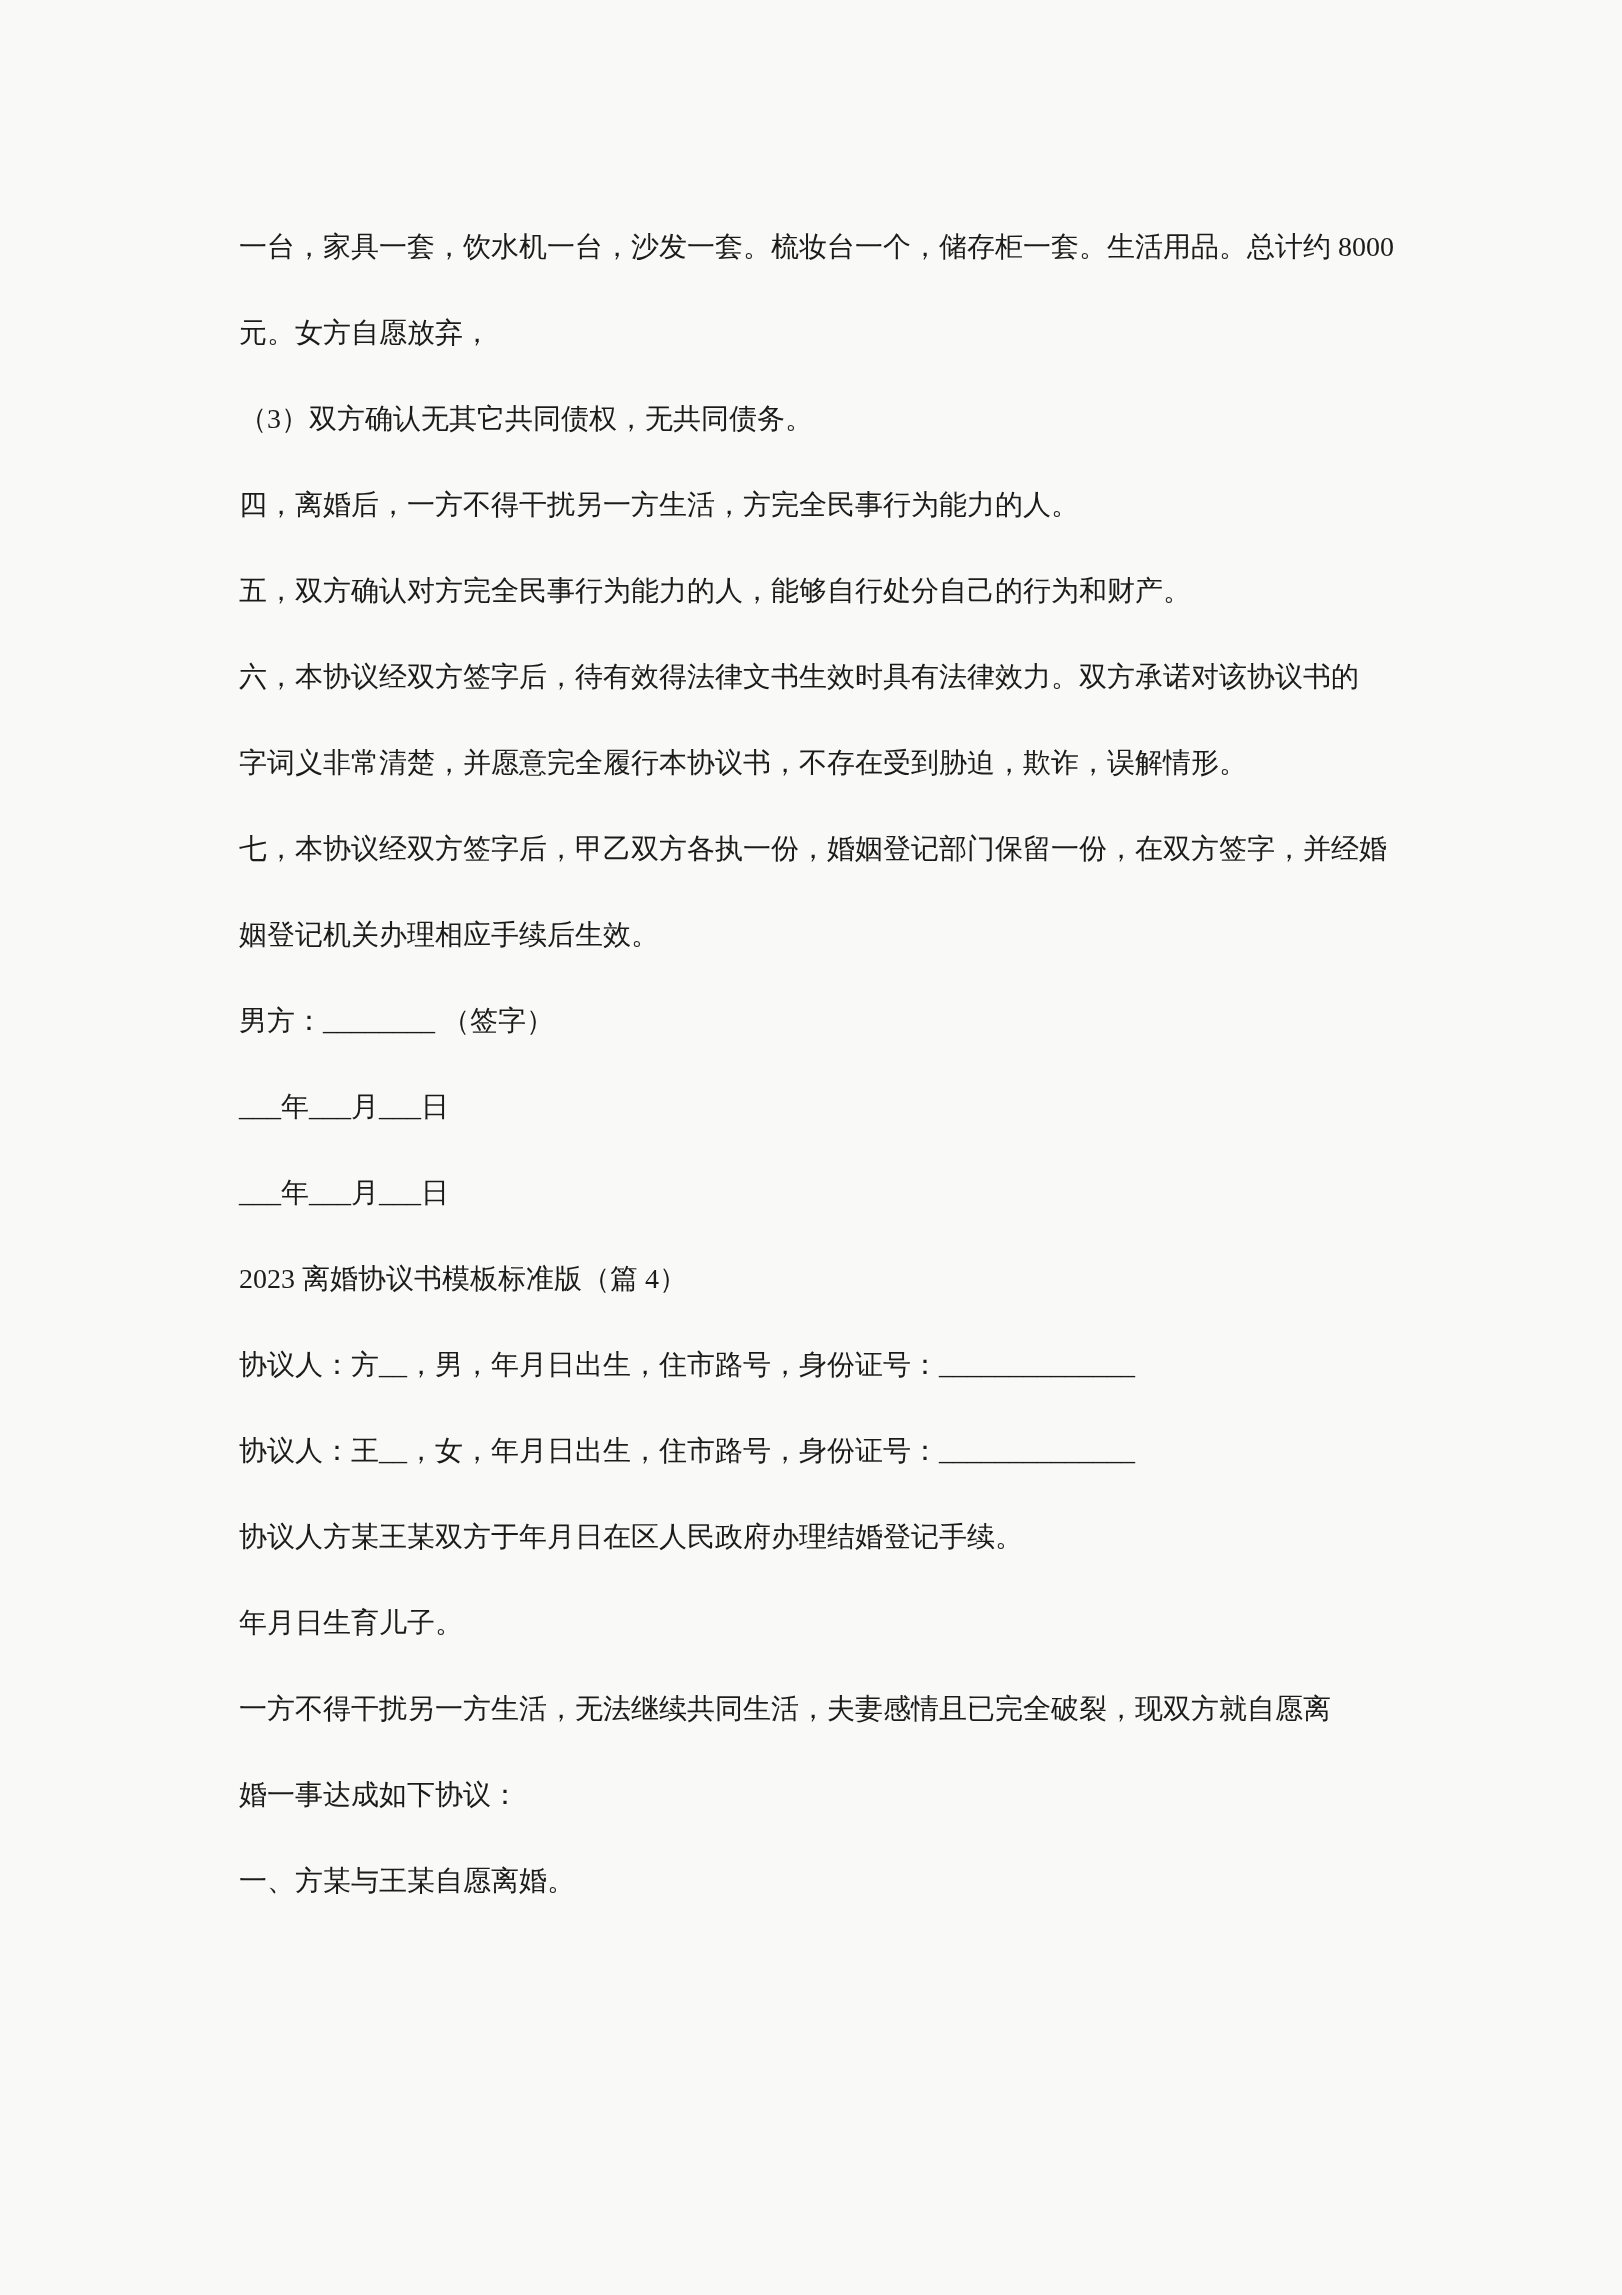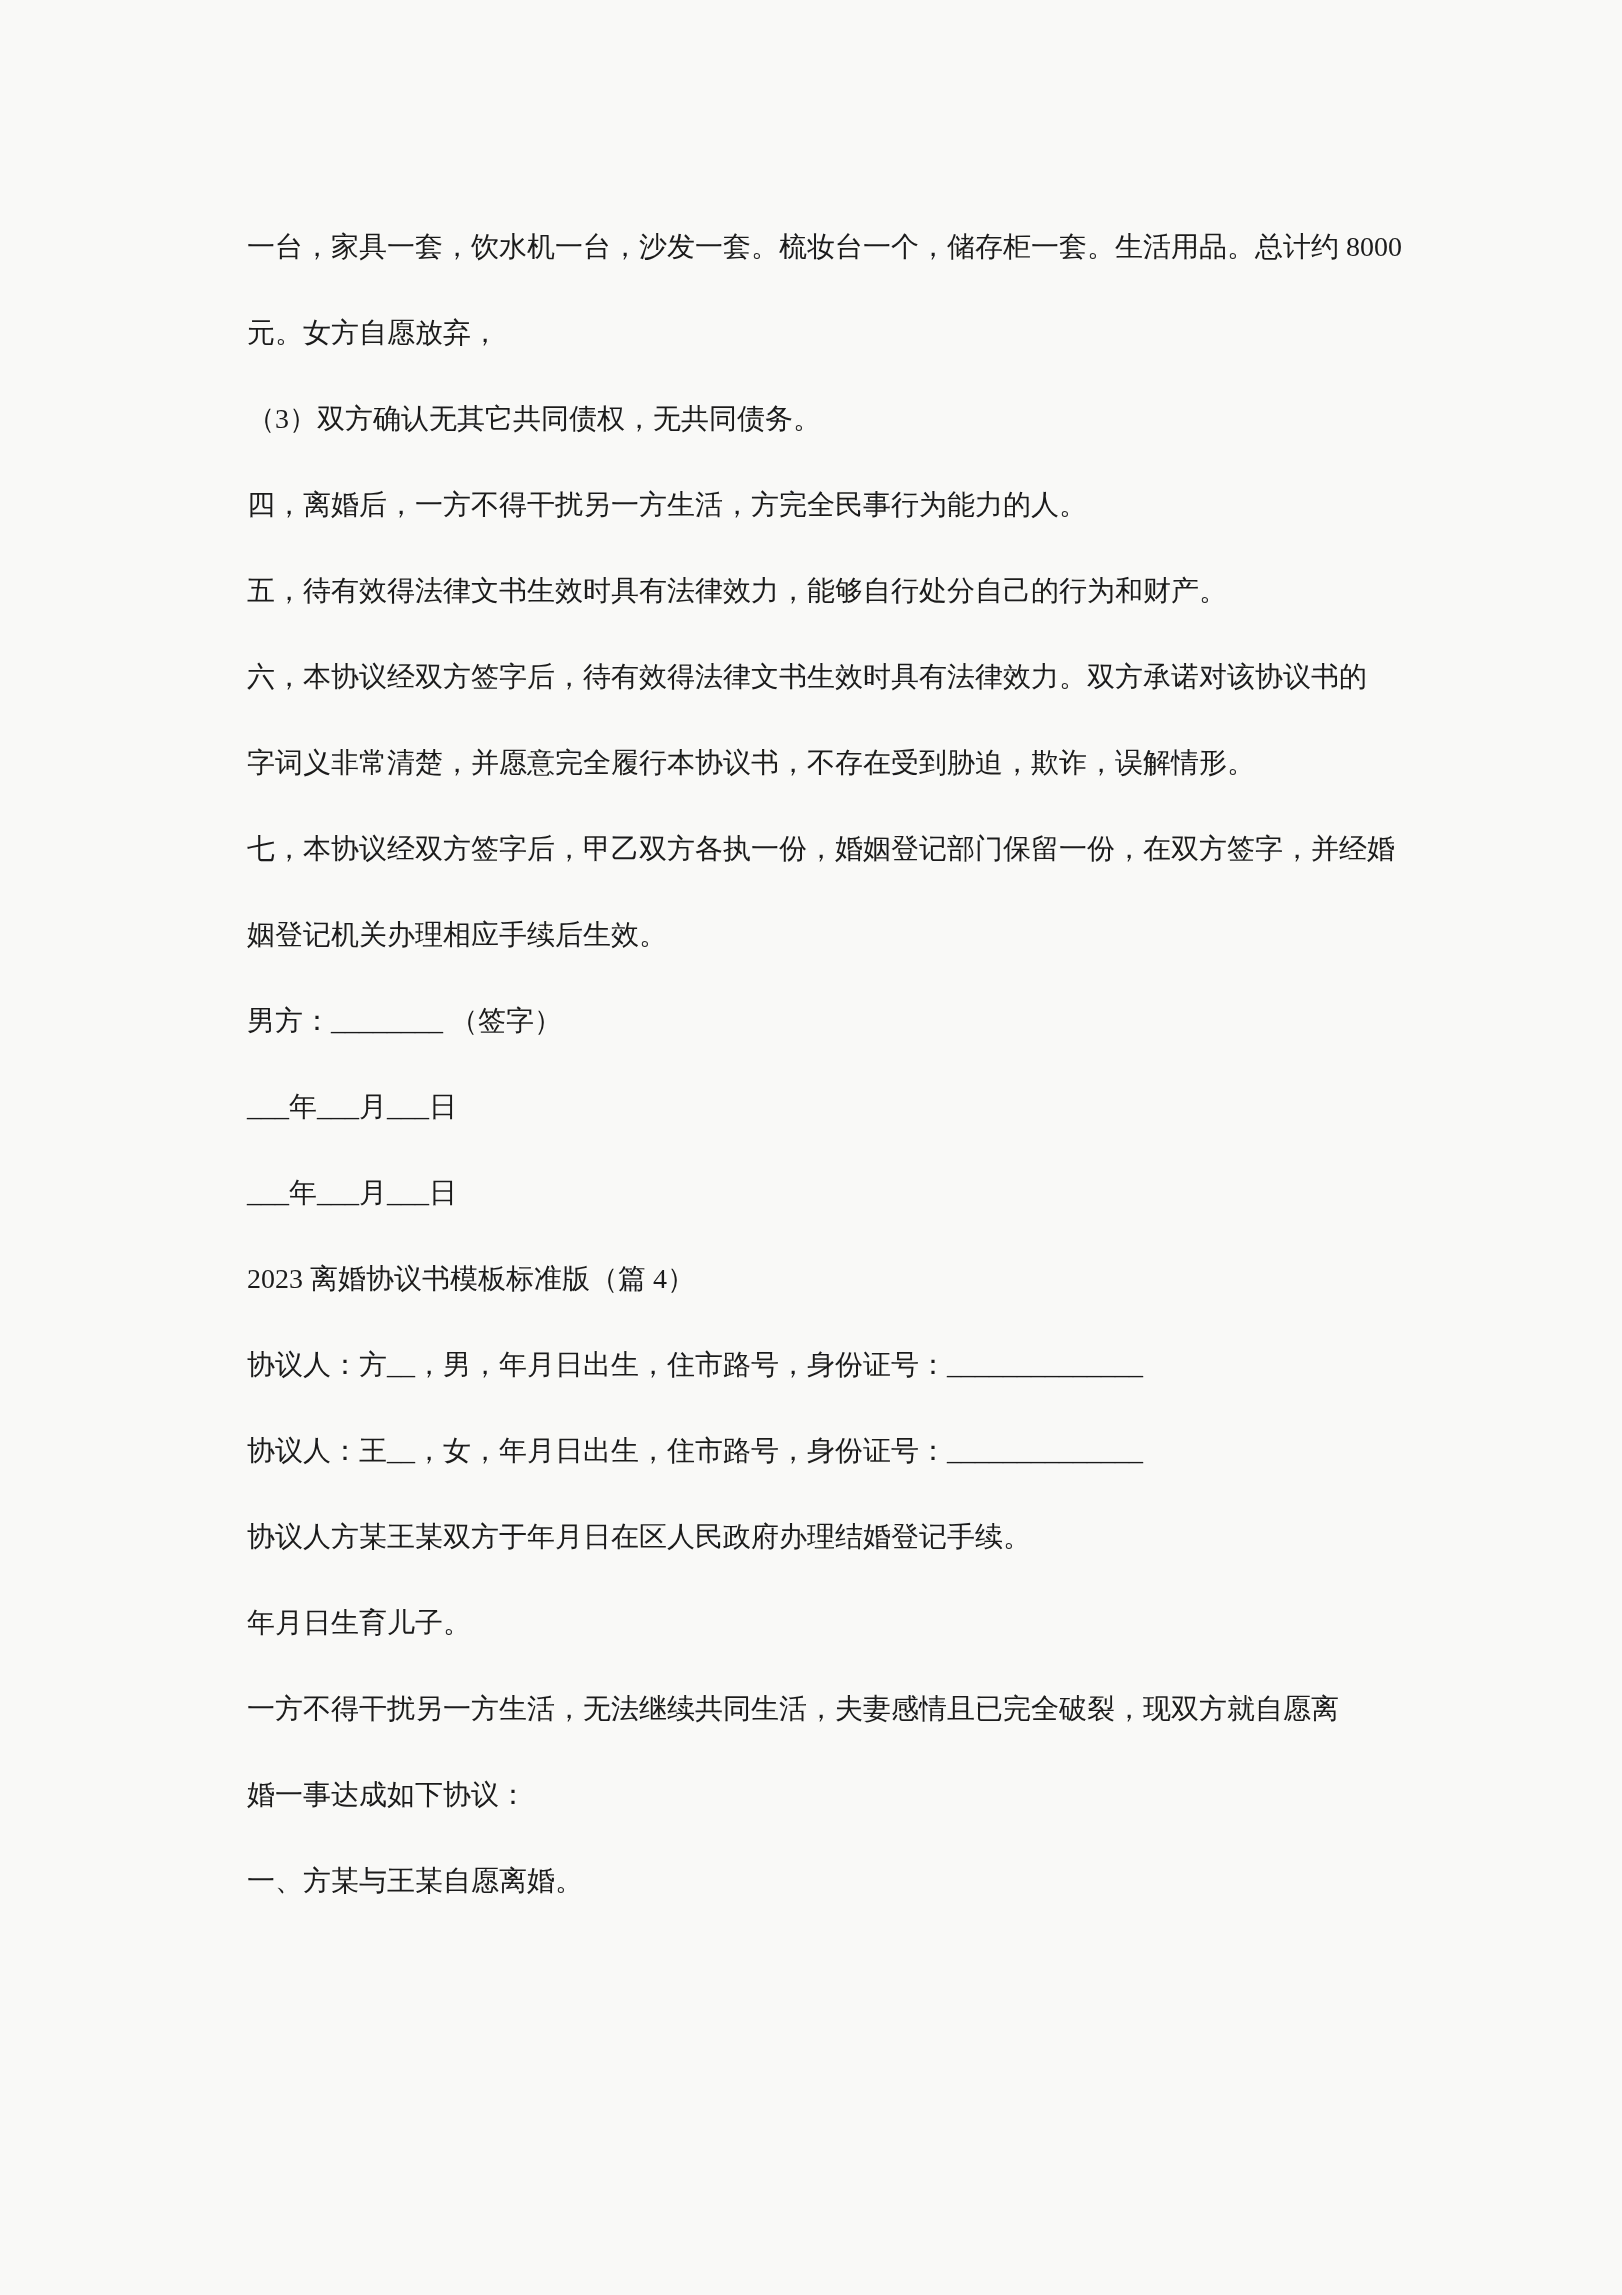--- a/index.html
+++ b/index.html
@@ -9,21 +9,21 @@
   }
   .page {
     position: relative;
     width: 1623px;
     height: 2295px;
     background: #f9f9f7;
     overflow: hidden;
   }
   .content {
     position: absolute;
-    left: 247px;
+    left: 239px;
     top: 204px;
     width: 1139px;
   }
   .line {
     height: 86px;
     line-height: 86px;
     font-size: 28px;
     color: #1b1b1b;
     font-family: "Liberation Serif", "DejaVu Serif", serif;
     white-space: pre;
@@ -32,21 +32,21 @@
 </style>
 </head>
 <body>
 
 <div class="page">
   <div class="content">
     <div class="line">一台，家具一套，饮水机一台，沙发一套。梳妆台一个，储存柜一套。生活用品。总计约 8000</div>
     <div class="line">元。女方自愿放弃，</div>
     <div class="line">（3）双方确认无其它共同债权，无共同债务。</div>
     <div class="line">四，离婚后，一方不得干扰另一方生活，方完全民事行为能力的人。</div>
-    <div class="line">五，待有效得法律文书生效时具有法律效力，能够自行处分自己的行为和财产。</div>
+    <div class="line">五，双方确认对方完全民事行为能力的人，能够自行处分自己的行为和财产。</div>
     <div class="line">六，本协议经双方签字后，待有效得法律文书生效时具有法律效力。双方承诺对该协议书的</div>
     <div class="line">字词义非常清楚，并愿意完全履行本协议书，不存在受到胁迫，欺诈，误解情形。</div>
     <div class="line">七，本协议经双方签字后，甲乙双方各执一份，婚姻登记部门保留一份，在双方签字，并经婚</div>
     <div class="line">姻登记机关办理相应手续后生效。</div>
     <div class="line">男方：________ （签字）</div>
     <div class="line">___年___月___日</div>
     <div class="line">___年___月___日</div>
     <div class="line">2023 离婚协议书模板标准版（篇 4）</div>
     <div class="line">协议人：方__，男，年月日出生，住市路号，身份证号：______________</div>
     <div class="line">协议人：王__，女，年月日出生，住市路号，身份证号：______________</div>

